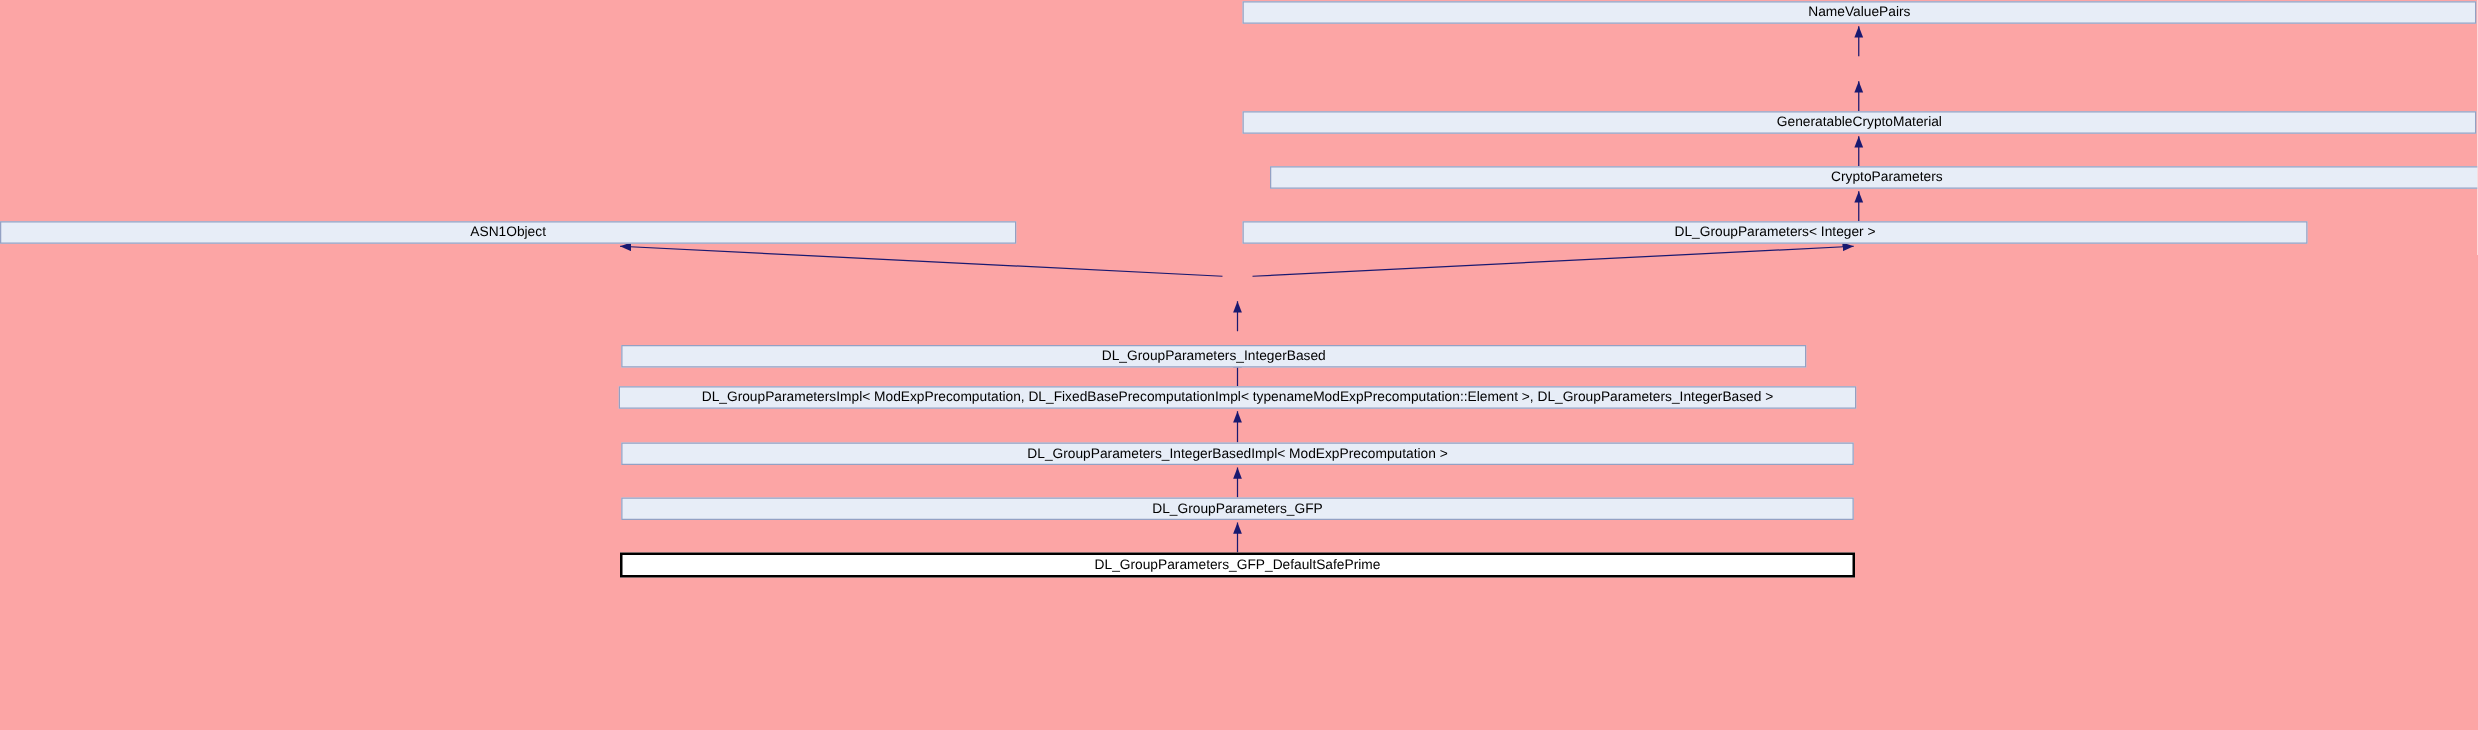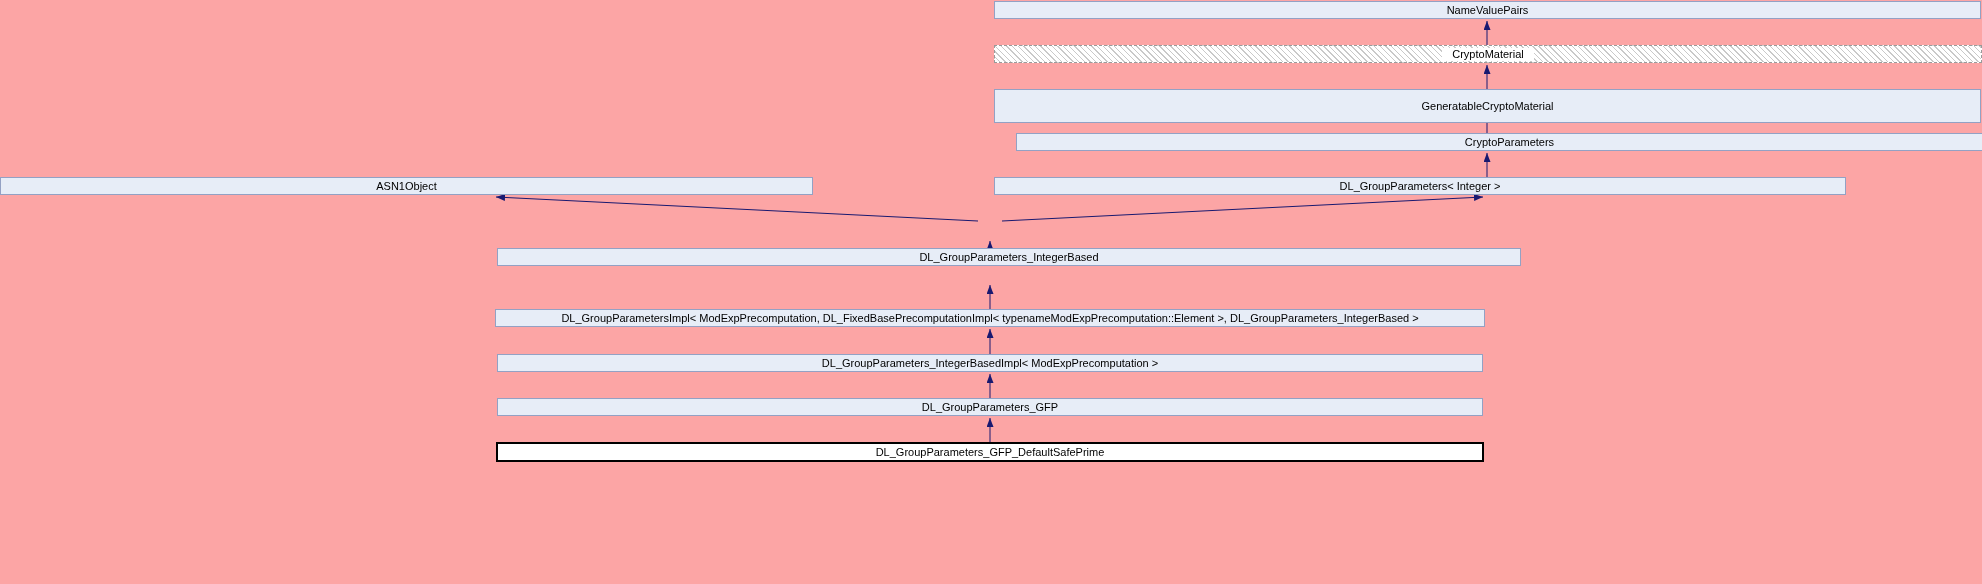--- a/index.html
+++ b/index.html
@@ -86,42 +86,39 @@
       <path d="M990,354 L990,329" marker-end="url(#arrow)"></path>
       <path d="M990,398 L990,374" marker-end="url(#arrow)"></path>
       <path d="M990,442 L990,418" marker-end="url(#arrow)"></path>
     </g>
   </svg>
 
   <div class="node" style="left:994px; top:1px; width:987px; height:18px;">
     <span class="label">NameValuePairs</span>
   </div>
 
-  <div class="node node--hatched" style="left:994px; top:45px; width:988px; height:18px;">
-    <span class="label">CryptoMaterial</span>
-  </div>
 
-  <div class="node" style="left:994px; top:89px; width:987px; height:34px;">
+  <div class="node" style="left:994px; top:89px; width:987px; height:18px;">
     <span class="label">GeneratableCryptoMaterial</span>
   </div>
 
   <div class="node" style="left:1016px; top:133px; width:987px; height:18px;">
     <span class="label">CryptoParameters</span>
   </div>
 
   <div class="node" style="left:0px; top:177px; width:813px; height:18px;">
     <span class="label">ASN1Object</span>
   </div>
 
   <div class="node" style="left:994px; top:177px; width:852px; height:18px;">
     <span class="label">DL_GroupParameters&lt; Integer &gt;</span>
   </div>
 
 
-  <div class="node" style="left:497px; top:248px; width:1024px; height:18px;">
+  <div class="node" style="left:497px; top:276px; width:948px; height:18px;">
     <span class="label">DL_GroupParameters_IntegerBased</span>
   </div>
 
   <div class="node" style="left:497px; top:354px; width:986px; height:18px;">
     <span class="label">DL_GroupParameters_IntegerBasedImpl&lt; ModExpPrecomputation &gt;</span>
   </div>
 
   <div class="node" style="left:495px; top:309px; width:990px; height:18px;">
     <span class="label">DL_GroupParametersImpl&lt; ModExpPrecomputation, DL_FixedBasePrecomputationImpl&lt; typenameModExpPrecomputation::Element &gt;, DL_GroupParameters_IntegerBased &gt;</span>
   </div>

